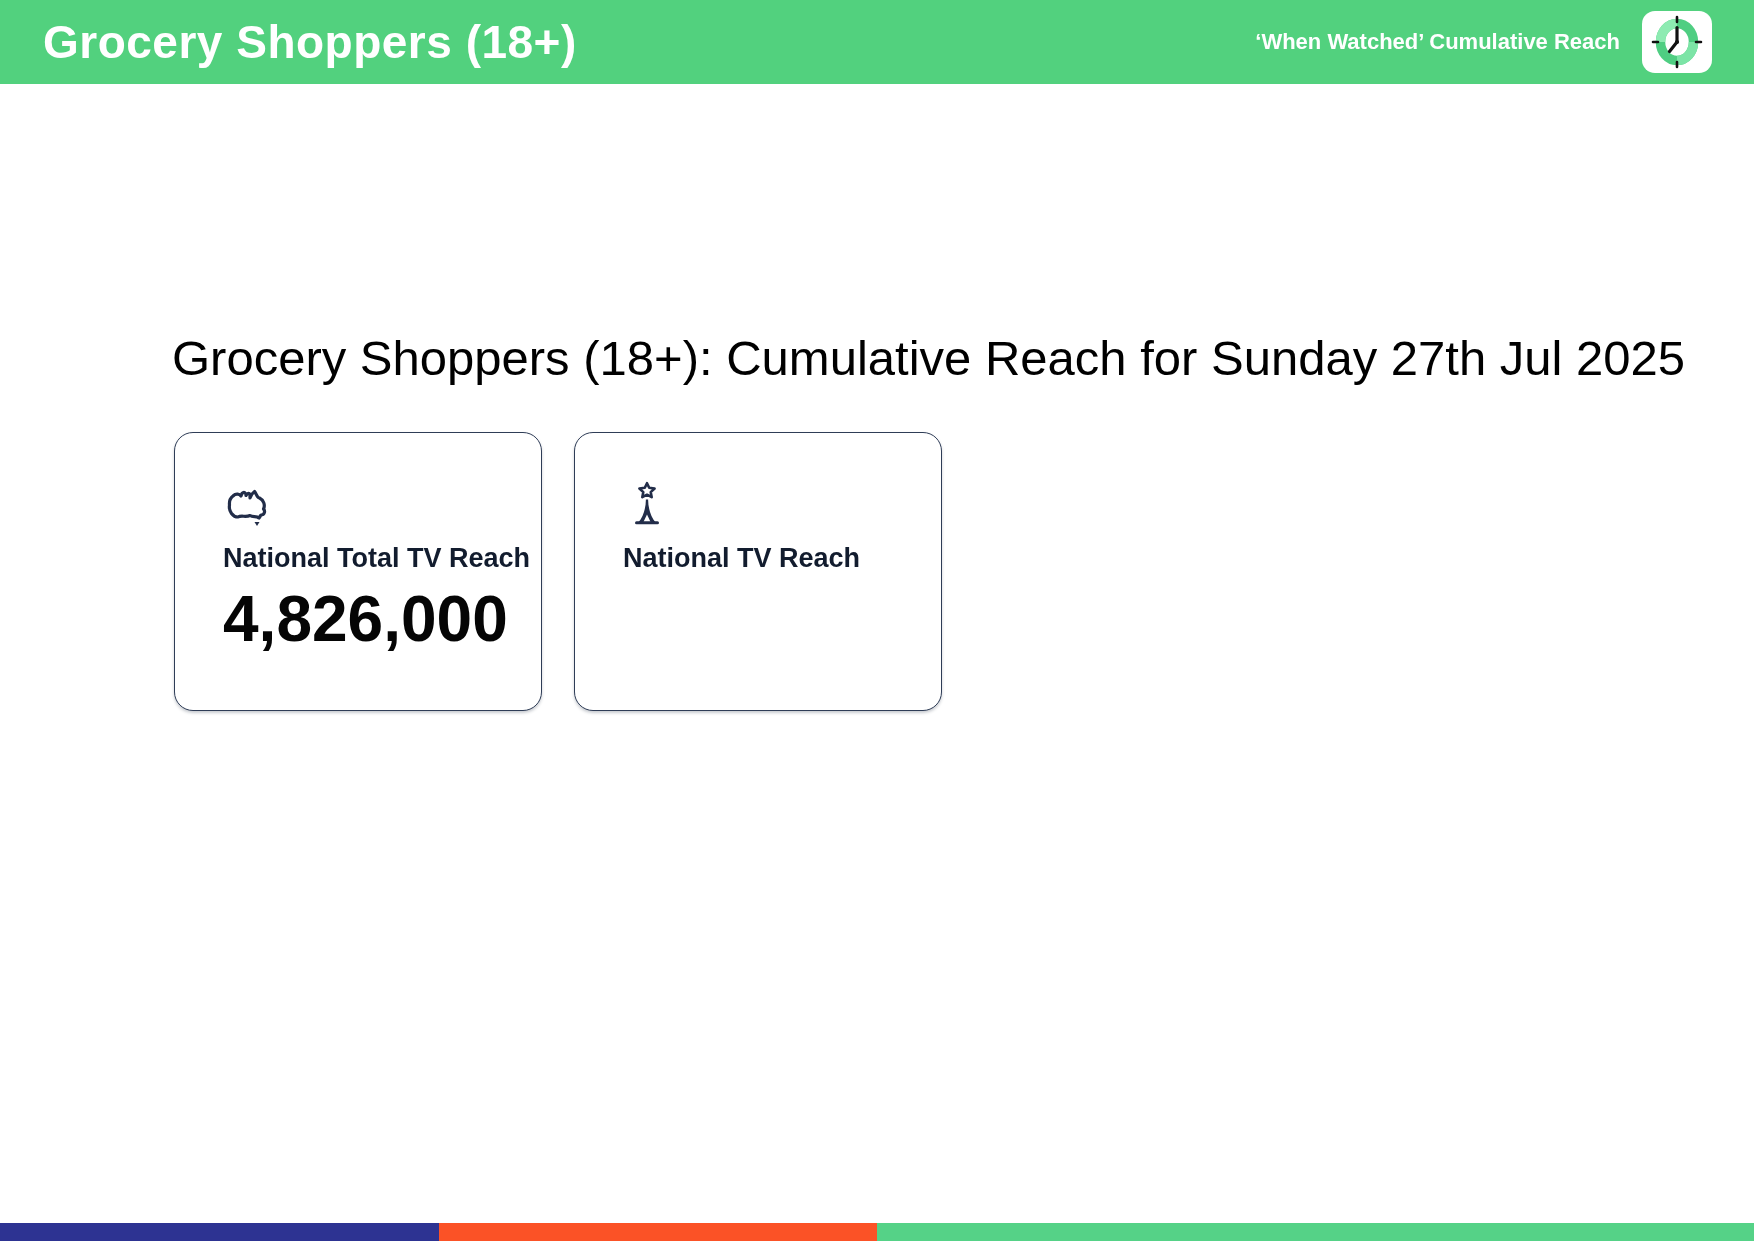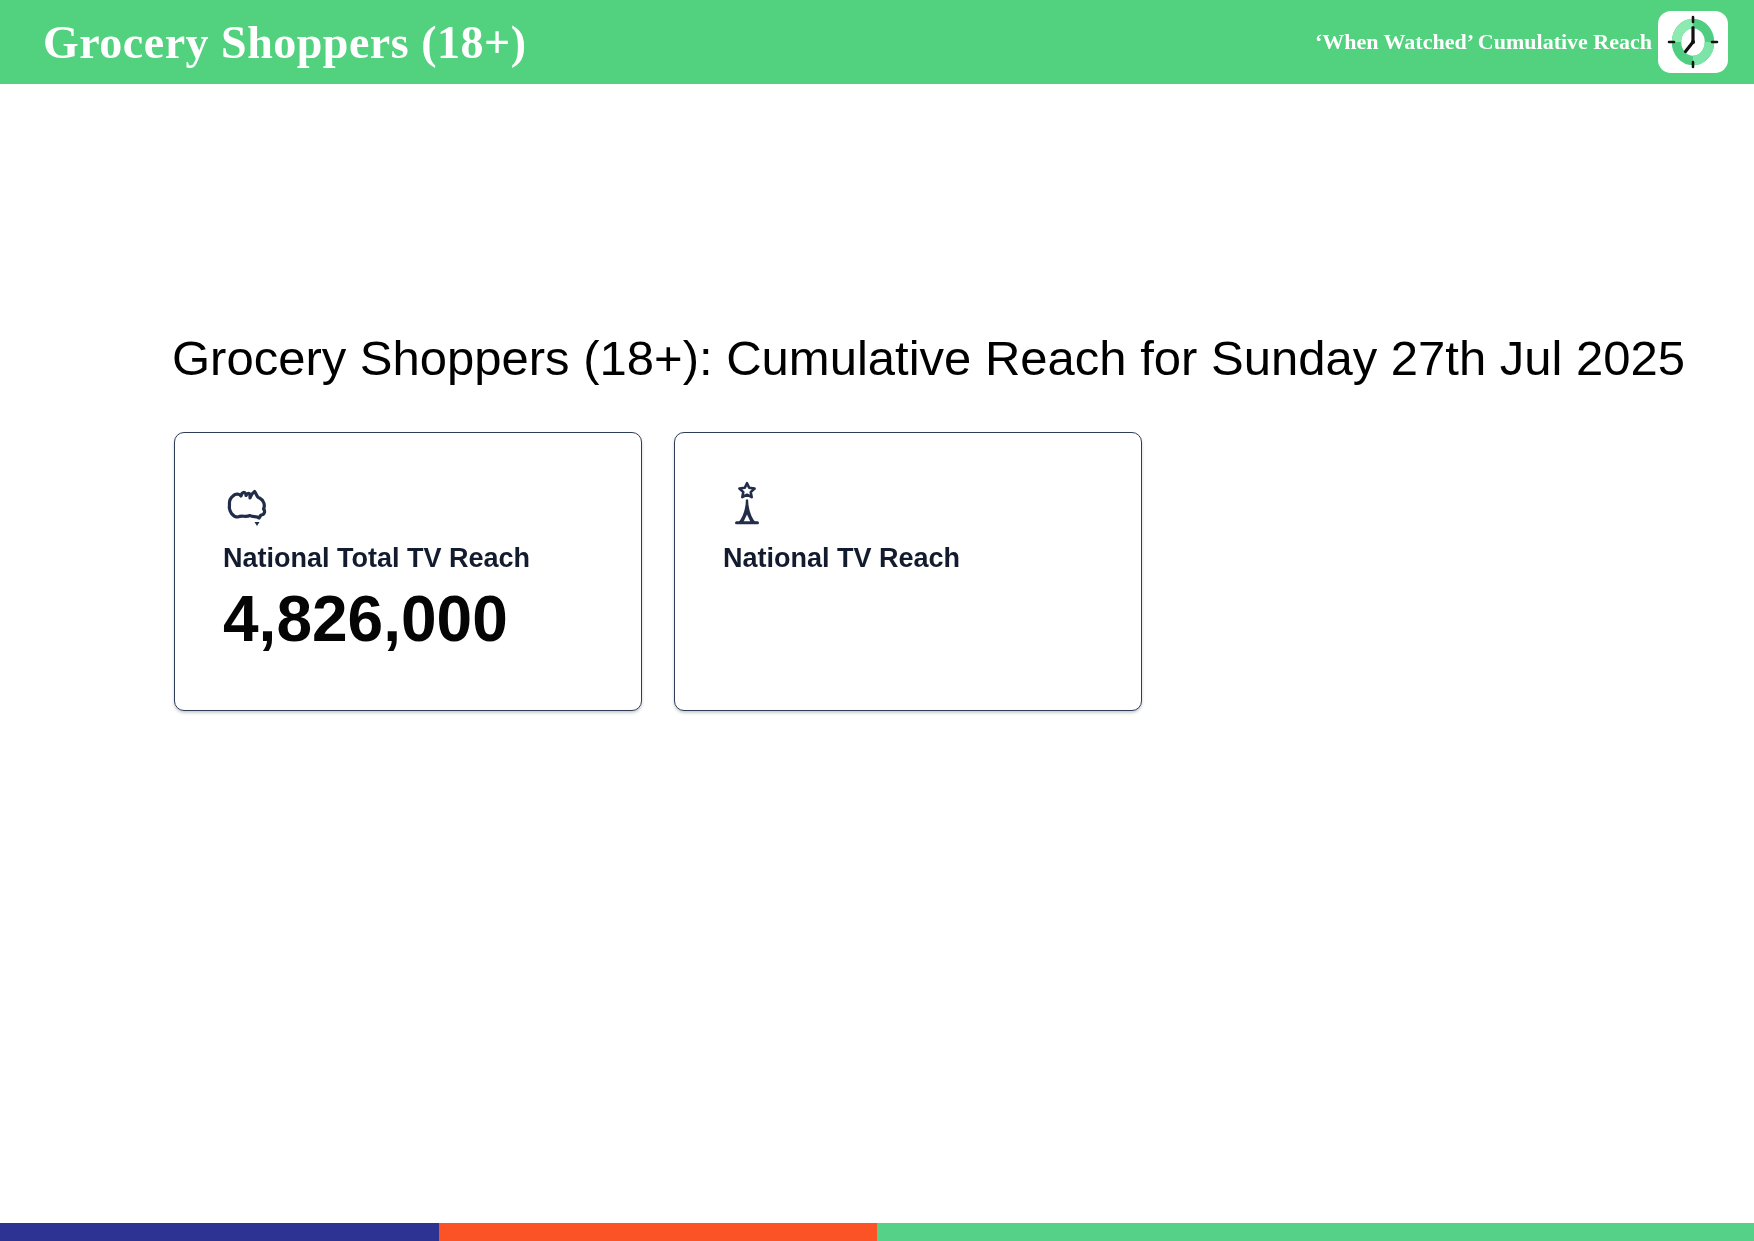--- a/index.html
+++ b/index.html
@@ -16,44 +16,44 @@
     position:absolute; top:0; left:0; width:1754px; height:84px;
     display:flex; align-items:center;
   }
   .app-title {
     margin-left:43px;
     font-size:46px; font-weight:700; color:#ffffff;
     letter-spacing:0.5px;
     white-space:nowrap;
   }
   .header-right {
-    position:absolute; right:26px; top:0; height:84px;
-    display:flex; align-items:center; gap:6px;
+    position:absolute; right:42px; top:0; height:84px;
+    display:flex; align-items:center; gap:22px;
   }
   .header-right-label {
     font-size:22px; font-weight:700; color:#ffffff; white-space:nowrap;
   }
   .clock-badge { display:block; }
 
   
   .page-heading {
     position:absolute; left:172px; top:330px;
     font-size:49px; font-weight:400; color:#000000;
     white-space:nowrap;
   }
 
   .cards-row {
     position:absolute; left:174px; top:432px;
     display:flex; gap:32px;
   }
   .kpi-card {
-    width:468px; height:279px;
+    width:368px; height:279px;
     background:#ffffff;
     border:1.6px solid #2f3d57;
-    border-radius:10px;
+    border-radius:19px;
     position:relative;
     box-shadow:0 2px 3px rgba(40,50,70,0.25);
   }
   .kpi-icon {
     position:absolute; left:48px; top:48px; width:48px; height:48px;
   }
   .kpi-label {
     position:absolute; left:48px; top:110px;
     font-size:27px; font-weight:700; color:#121c2e;
     white-space:nowrap;
@@ -67,21 +67,21 @@
   
   .footer-bar {
     position:absolute; left:0; bottom:0; width:1754px; height:18px;
     display:flex;
   }
   .footer-seg { height:100%; }
 </style>
 </head>
 <body>
 
-<div class="app-header" style="background-color: rgb(82, 209, 126); font-family: Liberation Serif, serif;">
+<div class="app-header" style="background-color: rgb(82, 209, 126);">
   <div class="app-title">Grocery Shoppers (18+)</div>
 
   <div class="header-right">
     <span class="header-right-label">‘When Watched’ Cumulative Reach</span>
 
     <svg class="clock-badge" width="70" height="62" viewBox="0 0 70 62">
       <rect x="0" y="0" width="70" height="62" rx="13" fill="#ffffff"></rect>
       <ellipse cx="35" cy="31" rx="16.5" ry="18.5" fill="none" stroke="#4fce82" stroke-width="9.5"></ellipse>
       <path d="M18.5,31 A16.5,18.5 0 0 1 35,12.5" fill="none" stroke="#8debb2" stroke-width="9.5"></path>
       <path d="M51.5,31 A16.5,18.5 0 0 1 35,49.5" fill="none" stroke="#7ce4a6" stroke-width="9.5"></path>

